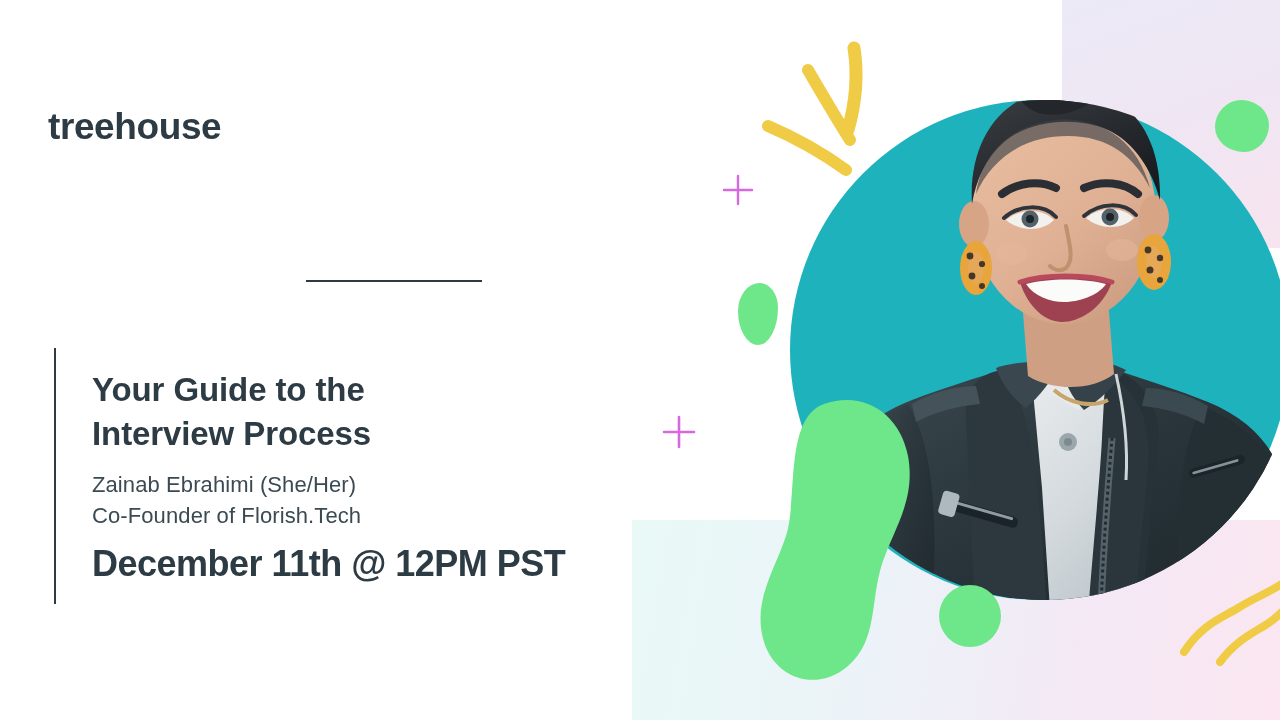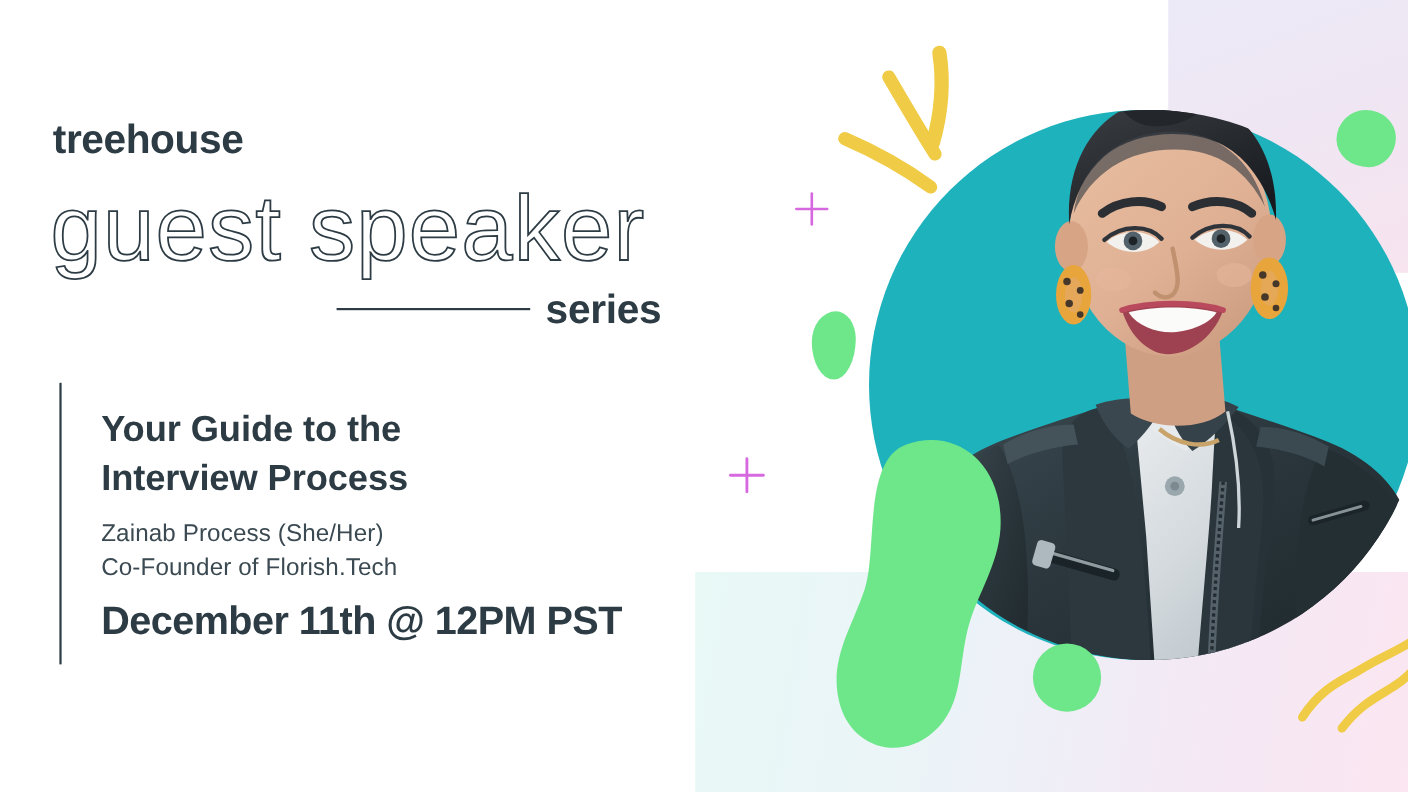--- a/index.html
+++ b/index.html
@@ -283,37 +283,31 @@
     </svg>
   </div>
   <div class="plus plus-2">
     <svg width="34" height="34" viewBox="0 0 34 34" xmlns="http://www.w3.org/2000/svg">
       <path d="M17 2 V32 M2 17 H32" stroke="#d668e0" stroke-width="2.6" stroke-linecap="round"></path>
     </svg>
   </div>
 
   <div class="brand">treehouse</div>
 
-  <div class="headline-outline">
-    <svg viewBox="0 0 620 100" xmlns="http://www.w3.org/2000/svg">
-      <text id="headlineText" x="6" y="76" font-family="Liberation Sans, sans-serif" font-size="84" font-weight="400" letter-spacing="1" fill="none" stroke="#2d3c44" stroke-width="1.6">guest speaker</text>
-    </svg>
-  </div>
 
   <div class="series-row">
     <div class="series-rule"></div>
-    <div class="series-word">series</div>
   </div>
 
   <div class="info-block">
     <div class="info-rule"></div>
     <div class="info-inner">
       <h1 class="talk-title">
         <span>Your Guide to the</span>
         <span>Interview Process</span>
       </h1>
-      <p class="speaker-name">Zainab Process (She/Her)</p>
+      <p class="speaker-name">Zainab Ebrahimi (She/Her)</p>
       <p class="speaker-role">Co-Founder of Florish.Tech</p>
       <p class="event-when">December 11th @ 12PM PST</p>
     </div>
   </div>
 
 </div>
 
 </body></html>

